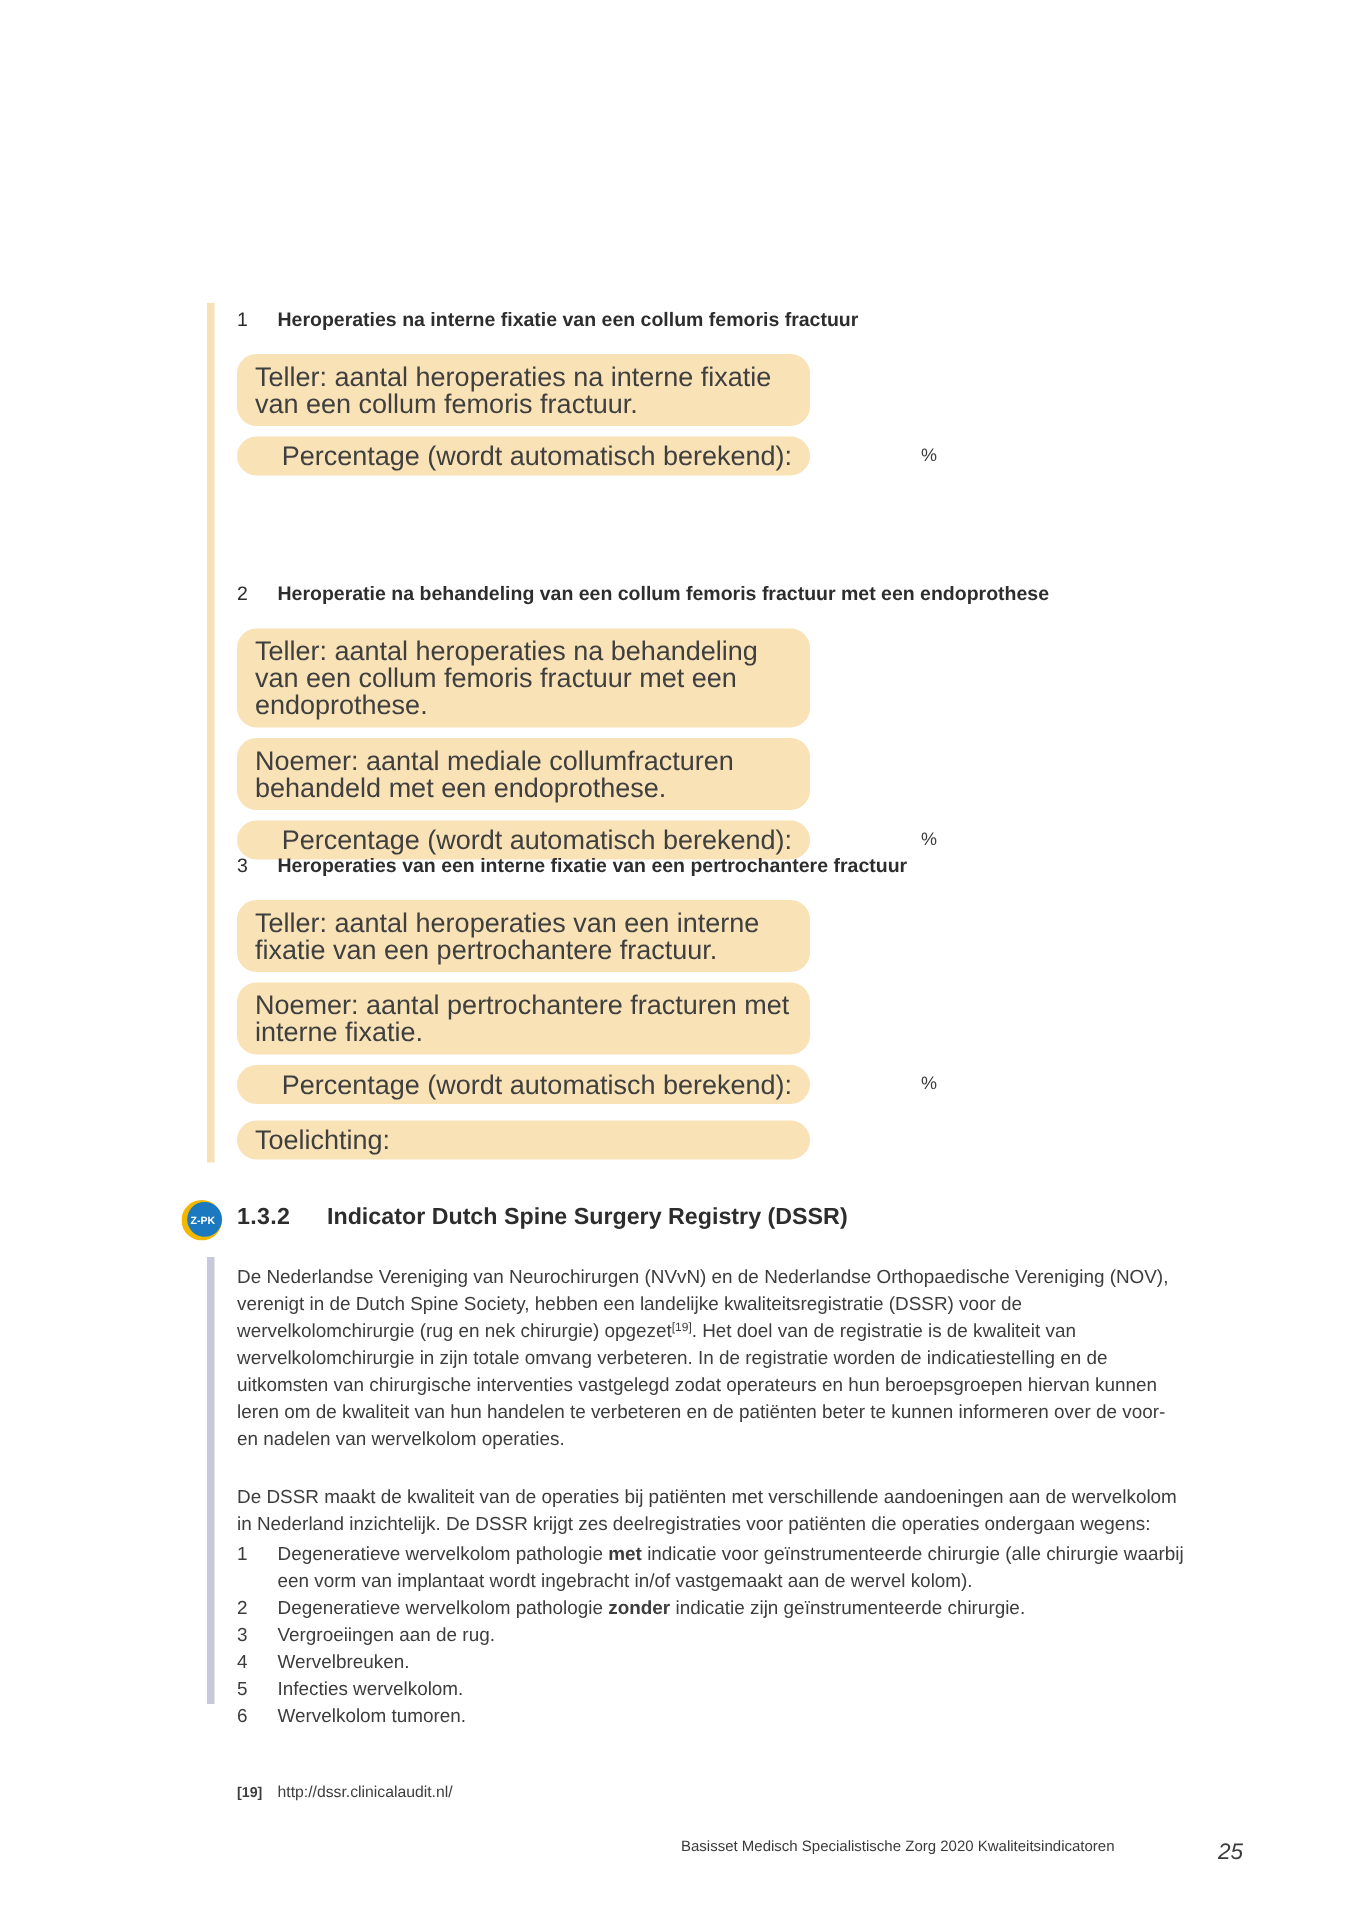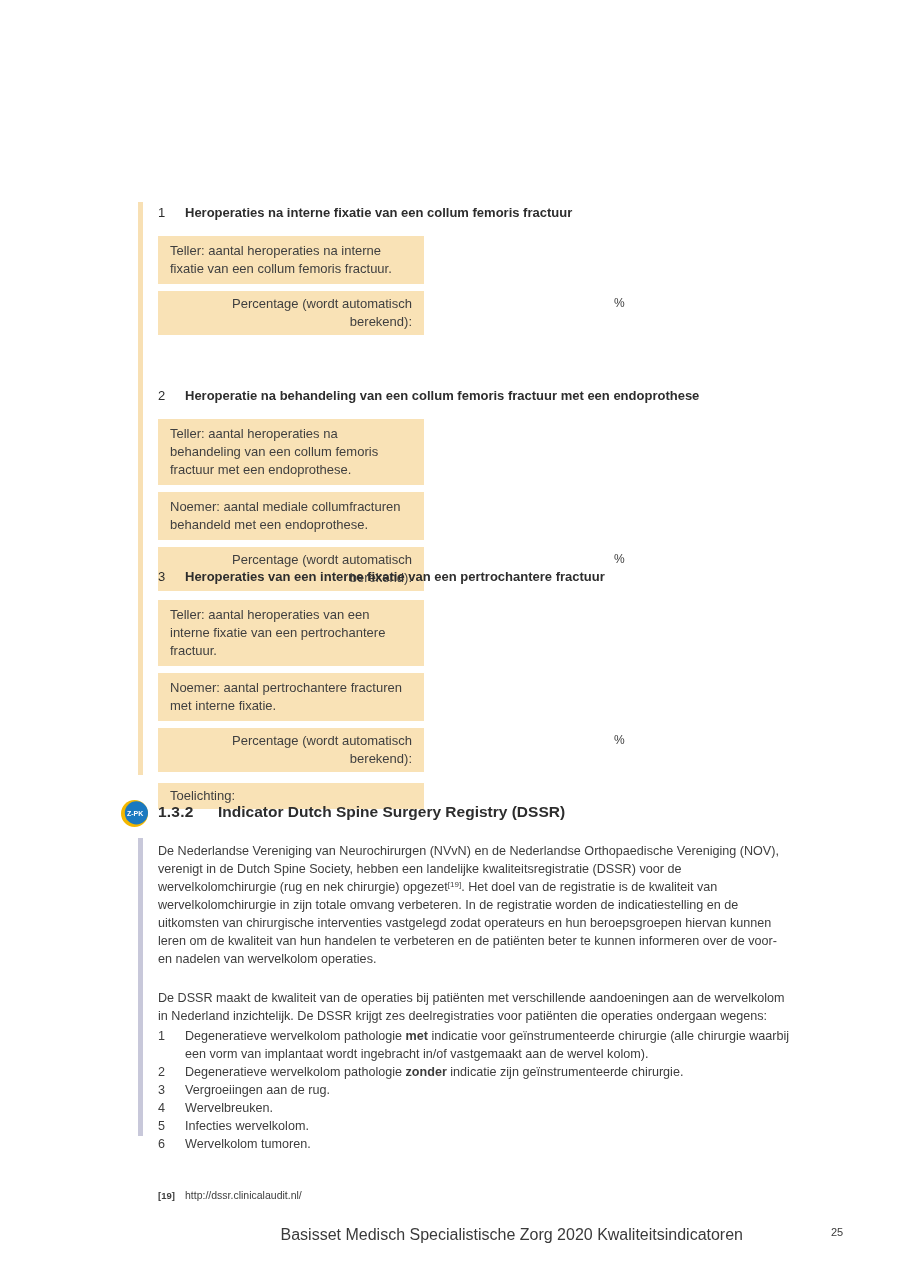--- a/index.html
+++ b/index.html
@@ -18,26 +18,27 @@
   .bar-tan{left:138px;top:202px;height:573px;background:#f8e0b4;}
   .bar-lav{left:138px;top:838px;height:298px;background:#c8c8da;}
 
   
   .ind-group{position:absolute;left:158px;width:640px;}
   .g1{top:205px;} .g2{top:388px;} .g3{top:569px;}
   .ind-heading{display:flex;margin:0 0 15px 0;font-size:13px;line-height:16px;color:#2d2d2d;}
   .ind-heading .num{width:27px;font-weight:normal;flex:0 0 27px;}
   .ind-heading .ttl{font-weight:bold;}
   .box{
-    width:266px;box-sizing:border-box;
+    width:382px;box-sizing:border-box;
     background:#f9e2b6;
     padding:6px 12px;
-    font-size:13px;line-height:18px;
+    font-size:18px;line-height:18px;
     margin-bottom:7px;
     color:#3f3f3f;
+    border-radius:13px;
   }
   .box.single{padding:4px 12px;margin-top:2px;margin-bottom:0;}
   .pct-row{position:relative;text-align:right;}
   .pct-sign{position:absolute;left:456px;top:5px;font-size:12px;color:#3d3d3d;}
   .box.toelichting{margin-top:11px;}
 
   
   .dssr-icon{position:absolute;left:121px;top:800px;width:27px;height:27px;}
   .dssr-heading{position:absolute;left:158px;top:802px;display:flex;font-size:15.5px;line-height:20px;font-weight:bold;color:#2d2d2d;}
   .dssr-heading .sec-num{width:60px;flex:0 0 60px;letter-spacing:.2px;}
@@ -49,22 +50,22 @@
   .li{display:flex;}
   .li .li-num{flex:0 0 27px;width:27px;}
   .li .li-text{flex:1;}
   .bold{font-weight:bold;}
 
   
   .footnote{position:absolute;left:158px;top:1189px;display:flex;font-size:10.5px;line-height:13px;color:#3d3d3d;}
   .footnote .fn-marker{flex:0 0 27px;width:27px;font-size:9.5px;font-weight:bold;}
 
   
-  .footer-text{position:absolute;right:157px;top:1226px;font-size:16px;color:#3a3a3a;}
-  .footer-page{position:absolute;left:831px;top:1226px;font-size:11px;color:#3a3a3a;}
+  .footer-text{position:absolute;right:157px;top:1226px;font-size:10px;color:#3a3a3a;}
+  .footer-page{position:absolute;left:812px;top:1226px;font-size:15px;color:#3a3a3a;font-style:italic;}
 </style>
 </head>
 <body>
 
 <div class="page">
 
   <div class="bar bar-tan"></div>
   <div class="bar bar-lav"></div>
 
   <section class="ind-group g1">

